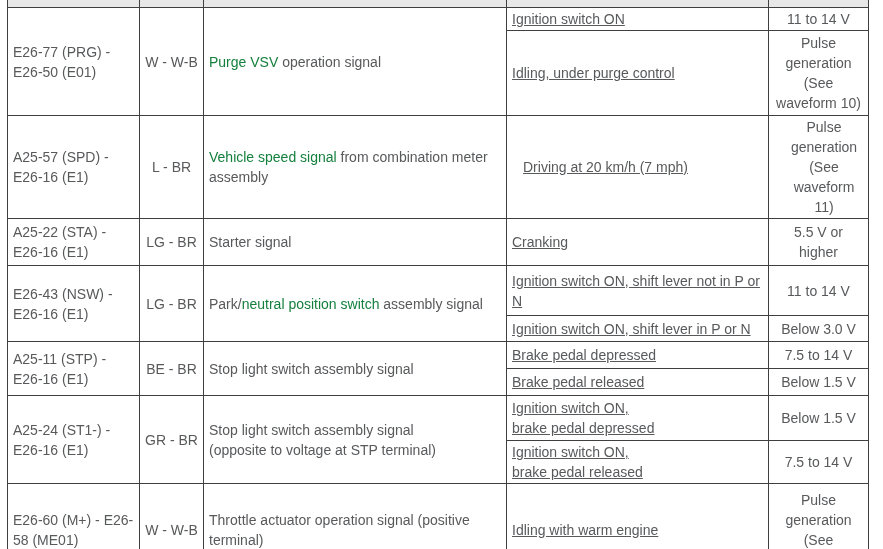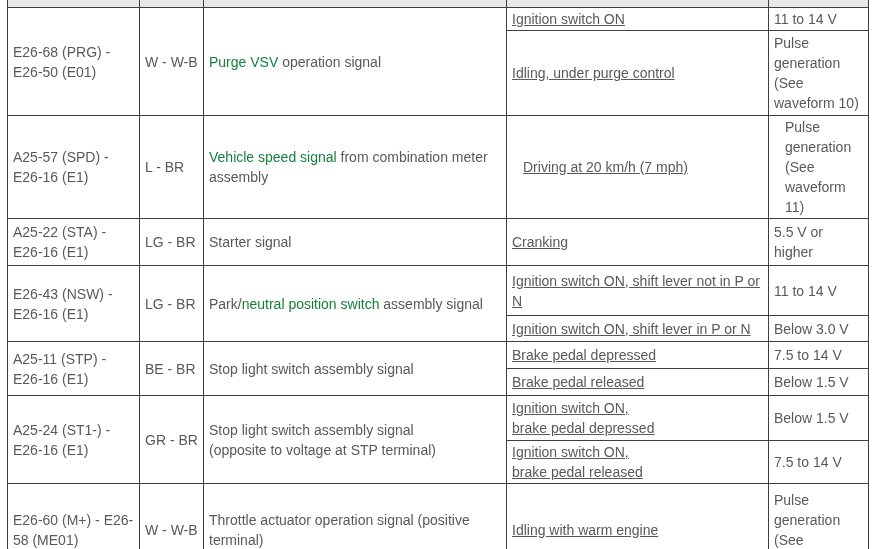--- a/index.html
+++ b/index.html
@@ -26,21 +26,21 @@
     vertical-align: middle;
     overflow: hidden;
     word-wrap: break-word;
   }
   tr.header-sliver td {
     background: #e8e8e8;
     border-top: none;
     height: 7px;
     padding: 0;
   }
-  td.center { }
+  td.center { text-align: center; }
   td.cond { padding-left: 5px; text-decoration: underline; }
   a.lnk {
     color: #15803d;
     text-decoration: none;
     cursor: pointer;
   }
   .line { display: block; }
   
   tr.r-prg-a td.h { height: 20px; }
   tr.r-prg-b td.h { height: 82px; margin-left: 16px; }
@@ -70,21 +70,21 @@
 
       <tr class="header-sliver">
         <td></td>
         <td></td>
         <td></td>
         <td></td>
         <td></td>
       </tr>
 
       <tr class="r-prg-a">
-        <td rowspan="2">E26-68 (PRG) - E26-50 (E01)</td>
+        <td rowspan="2">E26-77 (PRG) - E26-50 (E01)</td>
         <td rowspan="2" class="center">W - W-B</td>
         <td rowspan="2"><span></span><a class="lnk">Purge VSV</a><span> operation signal</span></td>
         <td class="cond h">Ignition switch ON</td>
         <td class="center h">11 to 14 V</td>
       </tr>
       <tr class="r-prg-b">
         <td class="cond h">Idling, under purge control</td>
         <td class="center h">Pulse generation (See waveform 10)</td>
       </tr>
 

